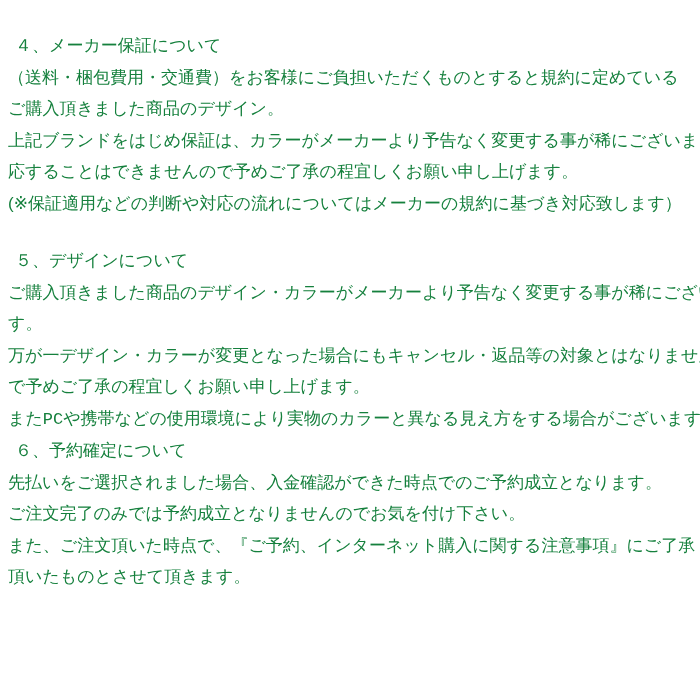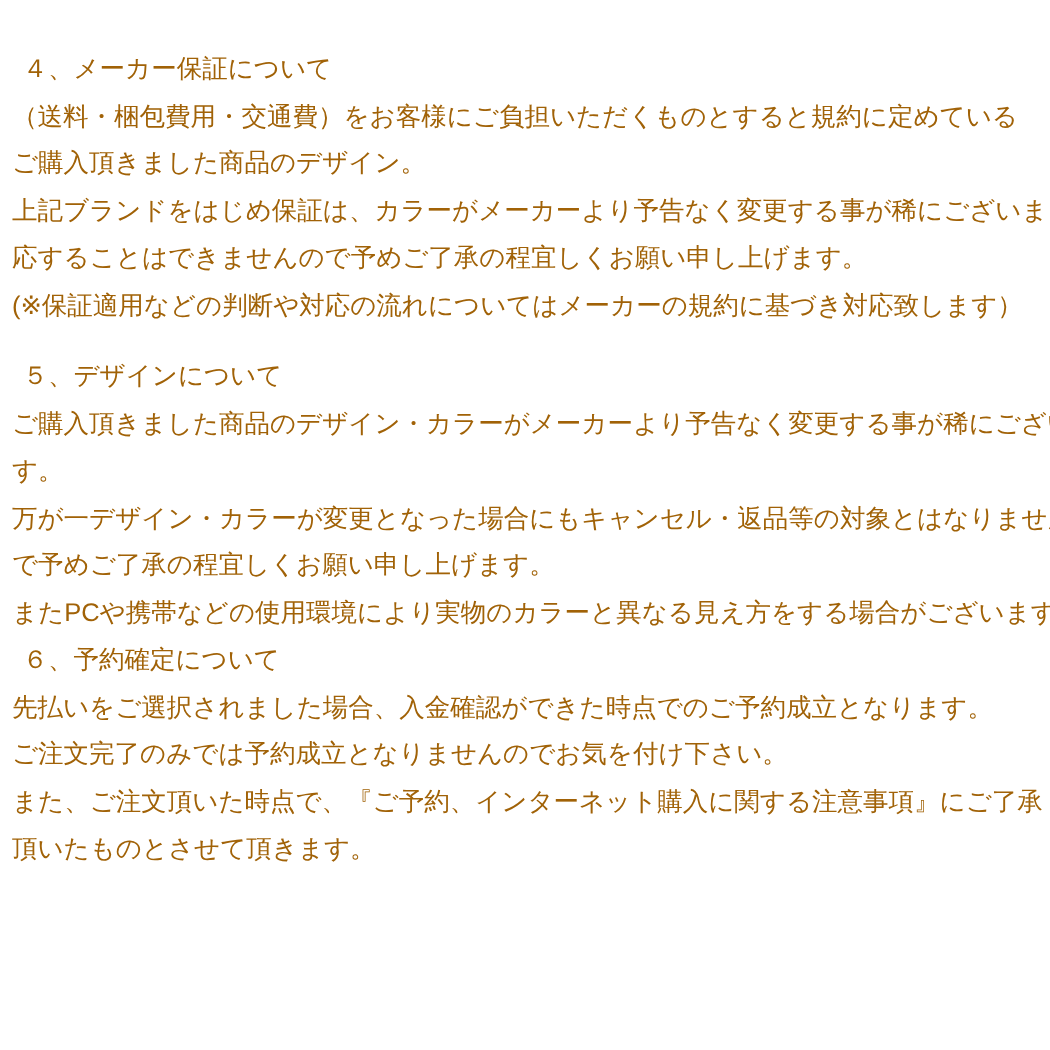--- a/index.html
+++ b/index.html
@@ -13,25 +13,25 @@
     overflow: hidden;
   }
   .page {
     box-sizing: border-box;
     width: 700px;
     height: 700px;
     padding: 30px 5px 0 8px;
     font-family: "Liberation Sans", "DejaVu Sans", sans-serif;
     font-size: 17px;
     line-height: 31.5px;
-    color: #a16207;
+    color: #15803d;
     background: #ffffff;
   }
   .section { display: block; }
-  .section.gap-design  { margin-top: 16px; }
+  .section.gap-design  { margin-top: 27px; font-family: Liberation Mono, monospace; }
   .section.gap-reserve { }
   .heading {
     padding-left: 7px;
     white-space: nowrap;
     font-weight: normal;
     font-size: 17px;
     margin: 0;
   }
   .line {
     white-space: nowrap;

